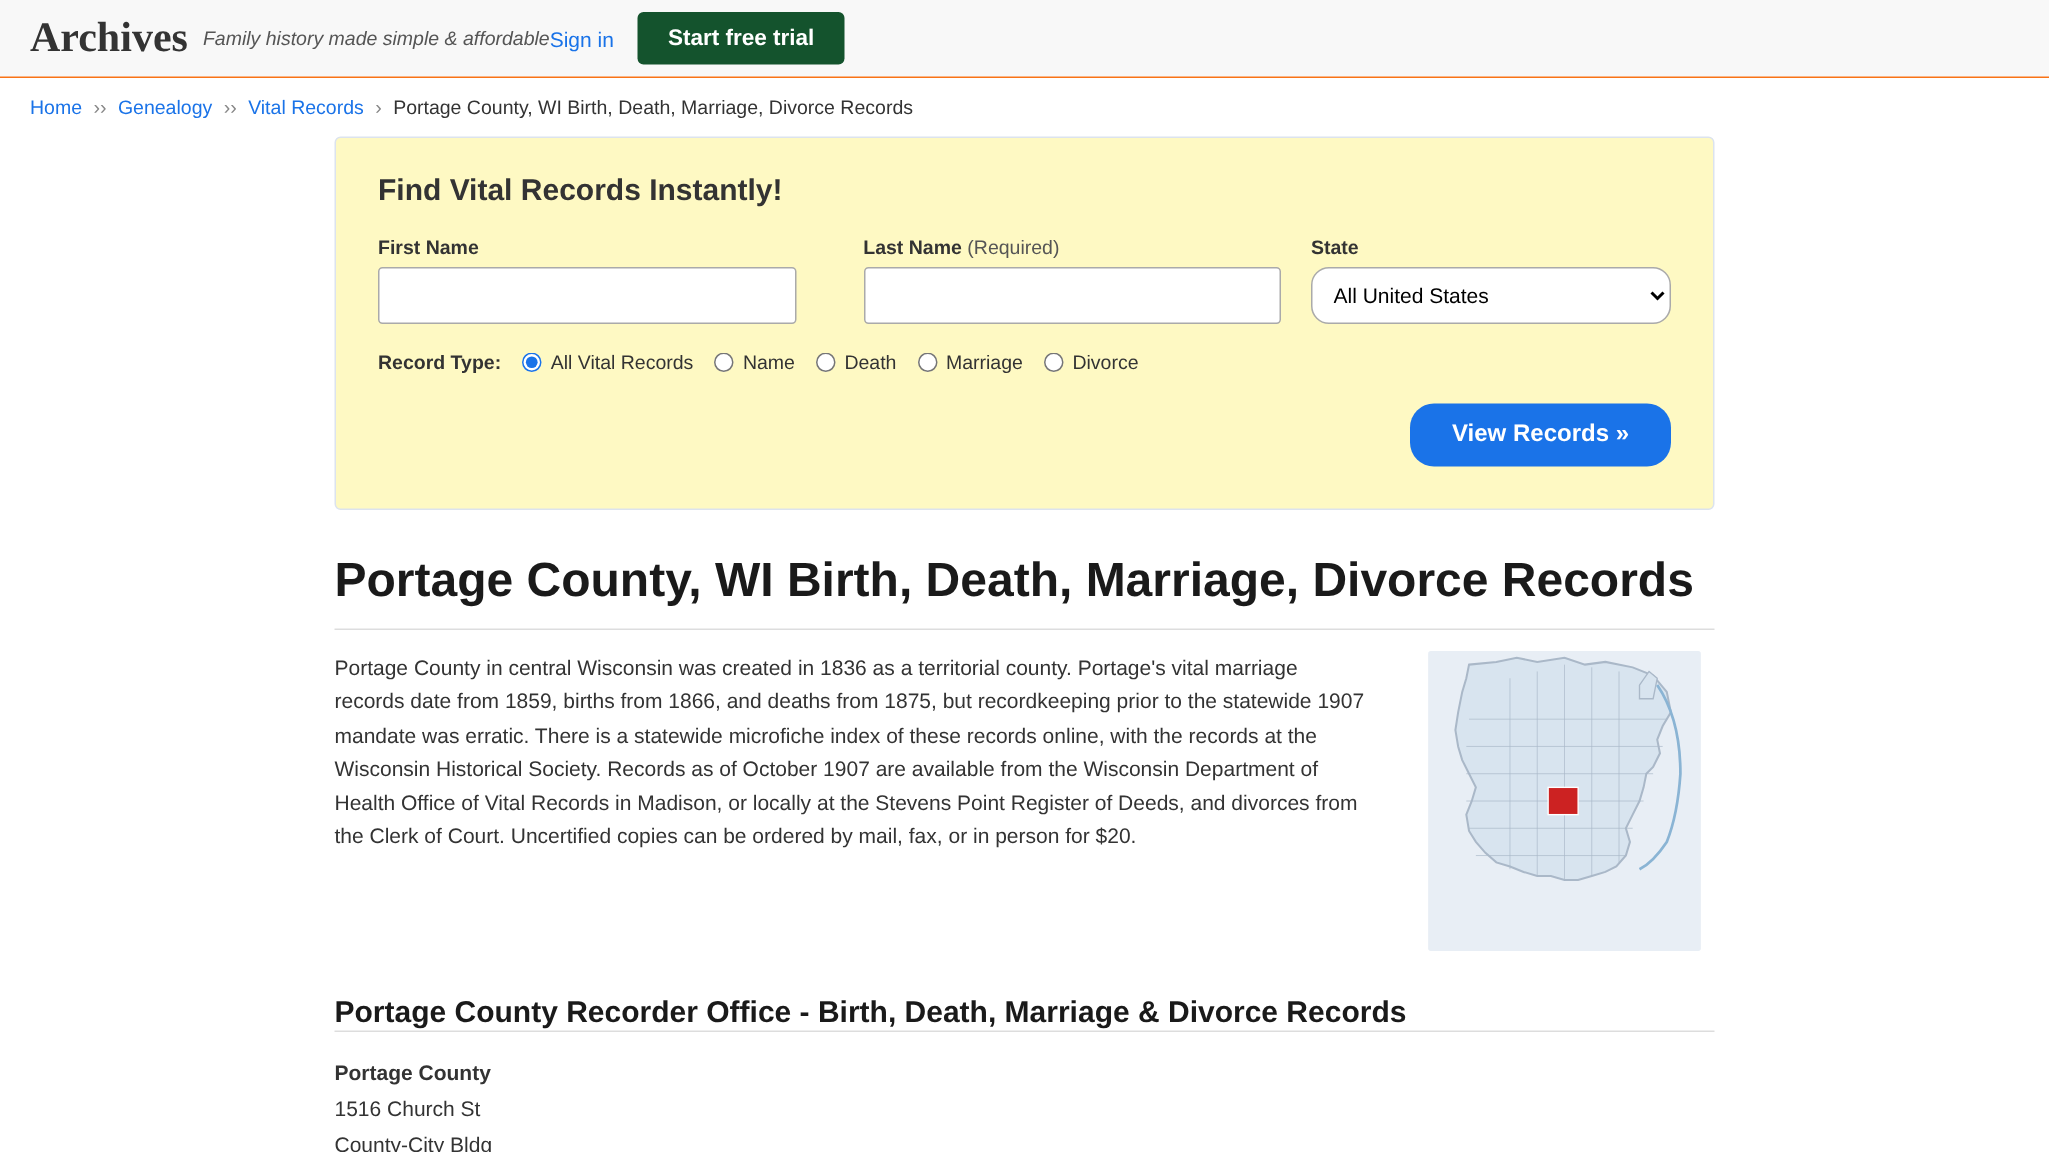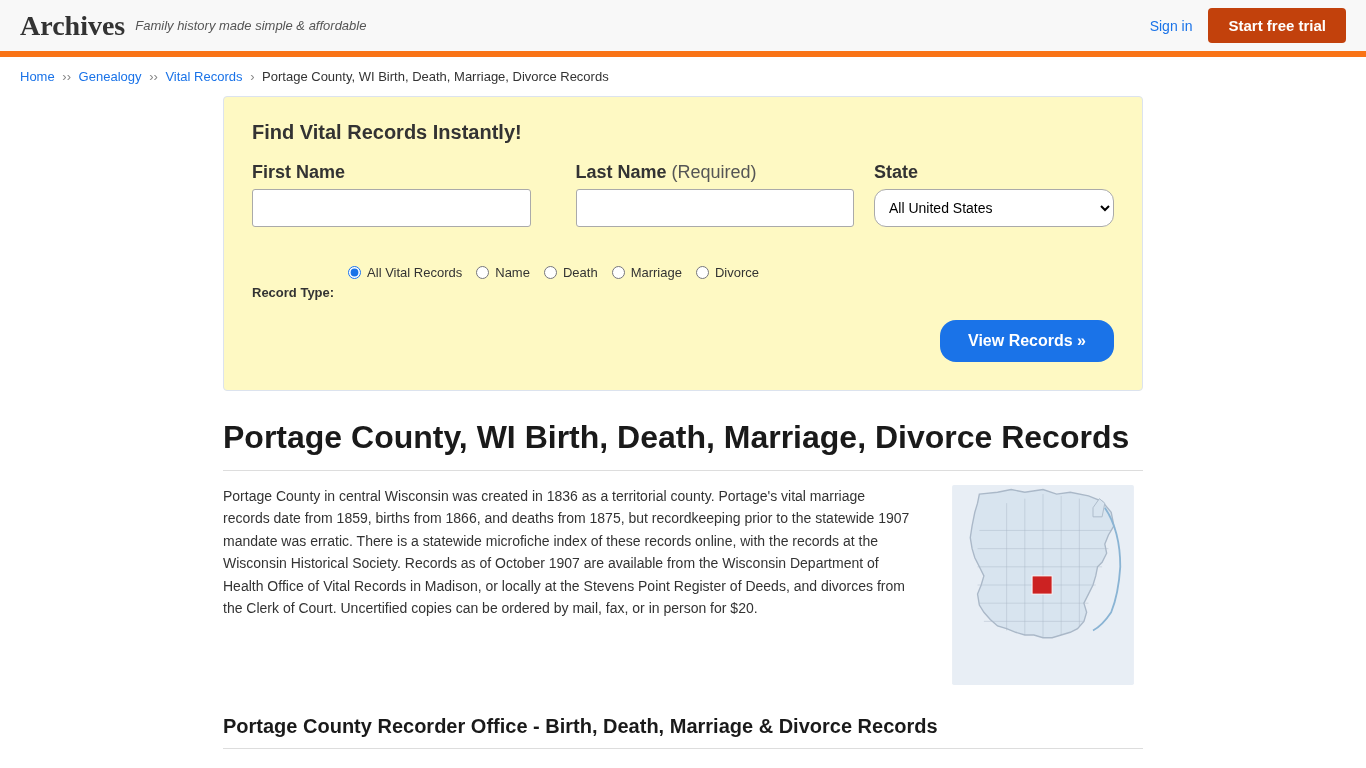--- a/index.html
+++ b/index.html
@@ -1,25 +1,25 @@
 <!DOCTYPE html>
 <html><head>
   <meta charset="utf-8">
   <style>
     * { box-sizing: border-box; margin: 0; padding: 0; }
     body { font-family: Arial, sans-serif; font-size: 14px; color: #333; background: #fff; }
 
     
     .header {
       background: #f8f8f8;
-      border-bottom: 6px solid #f97316;
+      border-bottom: 1px solid #f97316;
       padding: 8px 20px;
       display: flex;
       align-items: center;
-      justify-content: space-between;
+      justify-content: flex-start;
     }
     .header-left {
       display: flex;
       align-items: center;
       gap: 10px;
     }
     .logo-archives {
       font-size: 28px;
       font-weight: bold;
       color: #333;
@@ -34,21 +34,21 @@
       display: flex;
       align-items: center;
       gap: 16px;
     }
     .sign-in-link {
       color: #1a73e8;
       text-decoration: none;
       font-size: 14px;
     }
     .start-trial-btn {
-      background: #c2410c;
+      background: #14532d;
       color: #fff;
       border: none;
       padding: 9px 20px;
       font-size: 15px;
       font-weight: bold;
       border-radius: 4px;
       cursor: pointer;
     }
 
     
@@ -98,21 +98,21 @@
     }
     .form-group {
       display: flex;
       flex-direction: column;
       gap: 6px;
     }
     .form-group.first-name { flex: 1; }
     .form-group.last-name { flex: 1; margin-left: 25px; }
     .form-group.state { flex: 0 0 240px; }
     .form-label {
-      font-size: 18px;
+      font-size: 13px;
       font-weight: bold;
       color: #333;
     }
     .form-label .required {
       font-weight: normal;
       color: #555;
     }
     .form-input {
       border: 1px solid #aaa;
       border-radius: 3px;
@@ -134,21 +134,20 @@
     .record-type-row {
       display: flex;
       align-items: center;
       gap: 14px;
       margin-bottom: 20px;
       flex-wrap: wrap;
     }
     .record-type-label {
       font-weight: bold;
       font-size: 13px;
-      margin-top: 40px;
     }
     .radio-group {
       display: flex;
       align-items: center;
       gap: 6px;
       font-size: 13px;
     }
     .radio-group input[type="radio"] {
       accent-color: #1a73e8;
     }
@@ -201,21 +200,20 @@
       width: 200px;
       height: 200px;
     }
 
     .recorder-title {
       font-size: 20px;
       font-weight: bold;
       color: #1a1a1a;
       margin-bottom: 16px;
       border-bottom: 1px solid #ddd;
-      padding-bottom: 10px;
     }
 
     .office-info {
       font-size: 14px;
       line-height: 1.7;
       color: #333;
     }
     .office-info .office-name {
       font-weight: bold;
     }

